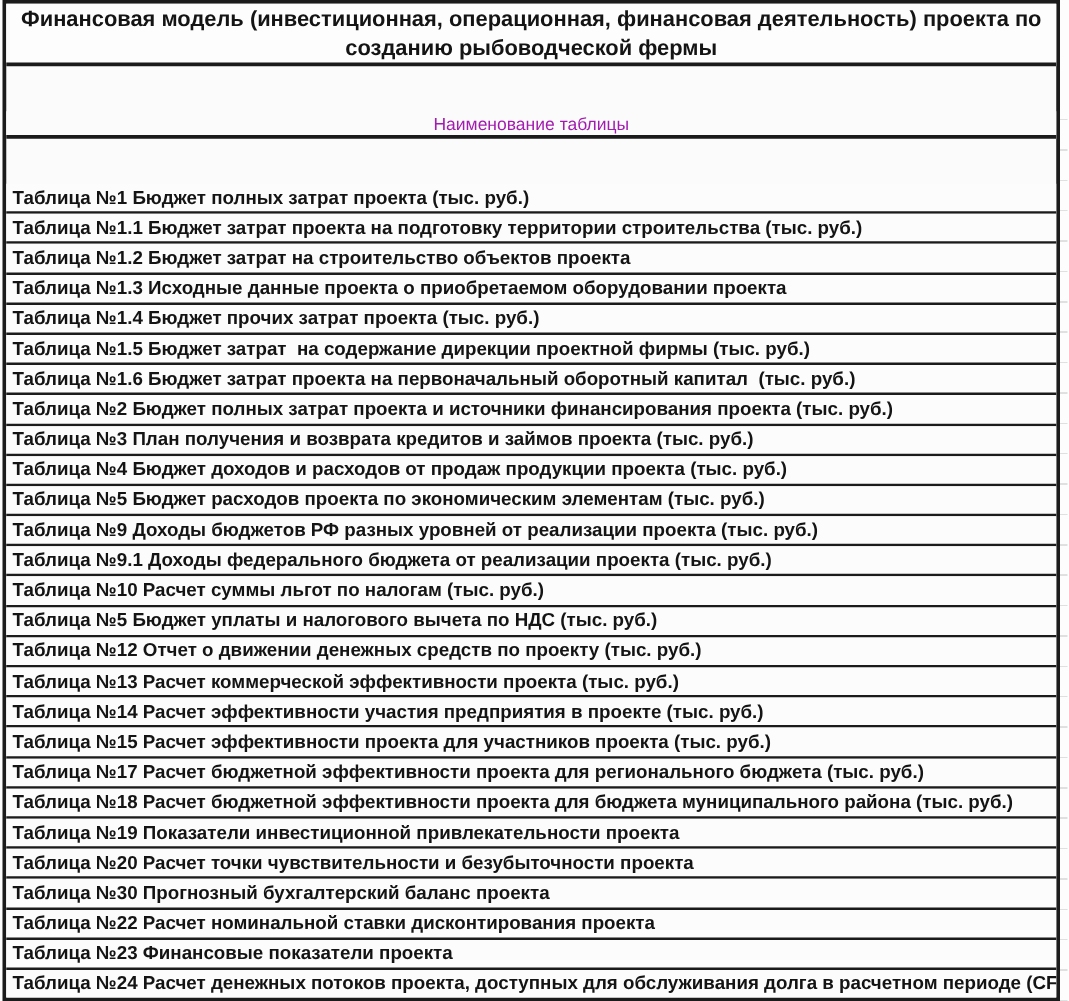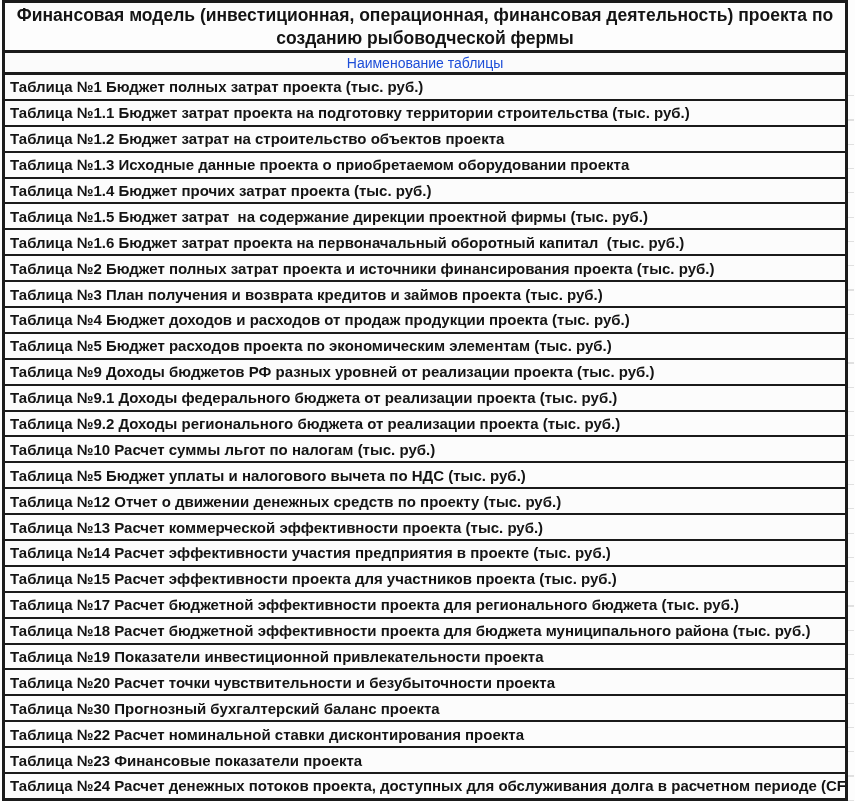--- a/index.html
+++ b/index.html
@@ -20,20 +20,21 @@
     position: absolute;
     left: 2px;
     top: 0;
     width: 846px;
     height: 801px;
     box-sizing: border-box;
     border: 3px solid #1b1b1b;
     display: flex;
     flex-direction: column;
     background: #fbfbfb;
+    gap: 36px;
   }
   .title-cell {
     box-sizing: border-box;
     height: 50px;
     border-bottom: 3px solid #1b1b1b;
     display: flex;
     flex-direction: column;
     justify-content: center;
     align-items: center;
     text-align: center;
@@ -44,21 +45,21 @@
   }
   .col-header {
     box-sizing: border-box;
     height: 22px;
     border-bottom: 3px solid #1b1b1b;
     display: flex;
     justify-content: center;
     align-items: center;
     font-size: 14px;
     font-weight: normal;
-    color: #1d4ed8;
+    color: #a21caf;
     background: #fbfbfb;
   }
   .rows {
     flex: 1;
     display: flex;
     flex-direction: column;
     min-height: 0;
   }
   .row {
     position: relative;
@@ -114,21 +115,20 @@
       <div class="row">Таблица №1.3 Исходные данные проекта о приобретаемом оборудовании проекта</div>
       <div class="row">Таблица №1.4 Бюджет прочих затрат проекта (тыс. руб.)</div>
       <div class="row">Таблица №1.5 Бюджет затрат  на содержание дирекции проектной фирмы (тыс. руб.)</div>
       <div class="row">Таблица №1.6 Бюджет затрат проекта на первоначальный оборотный капитал  (тыс. руб.)</div>
       <div class="row">Таблица №2 Бюджет полных затрат проекта и источники финансирования проекта (тыс. руб.)</div>
       <div class="row">Таблица №3 План получения и возврата кредитов и займов проекта (тыс. руб.)</div>
       <div class="row">Таблица №4 Бюджет доходов и расходов от продаж продукции проекта (тыс. руб.)</div>
       <div class="row">Таблица №5 Бюджет расходов проекта по экономическим элементам (тыс. руб.)</div>
       <div class="row">Таблица №9 Доходы бюджетов РФ разных уровней от реализации проекта (тыс. руб.)</div>
       <div class="row">Таблица №9.1 Доходы федерального бюджета от реализации проекта (тыс. руб.)</div>
-      <div class="row">Таблица №9.2 Доходы регионального бюджета от реализации проекта (тыс. руб.)</div>
       <div class="row">Таблица №10 Расчет суммы льгот по налогам (тыс. руб.)</div>
       <div class="row">Таблица №5 Бюджет уплаты и налогового вычета по НДС (тыс. руб.)</div>
       <div class="row">Таблица №12 Отчет о движении денежных средств по проекту (тыс. руб.)</div>
       <div class="row">Таблица №13 Расчет коммерческой эффективности проекта (тыс. руб.)</div>
       <div class="row">Таблица №14 Расчет эффективности участия предприятия в проекте (тыс. руб.)</div>
       <div class="row">Таблица №15 Расчет эффективности проекта для участников проекта (тыс. руб.)</div>
       <div class="row">Таблица №17 Расчет бюджетной эффективности проекта для регионального бюджета (тыс. руб.)</div>
       <div class="row">Таблица №18 Расчет бюджетной эффективности проекта для бюджета муниципального района (тыс. руб.)</div>
       <div class="row">Таблица №19 Показатели инвестиционной привлекательности проекта</div>
       <div class="row">Таблица №20 Расчет точки чувствительности и безубыточности проекта</div>

